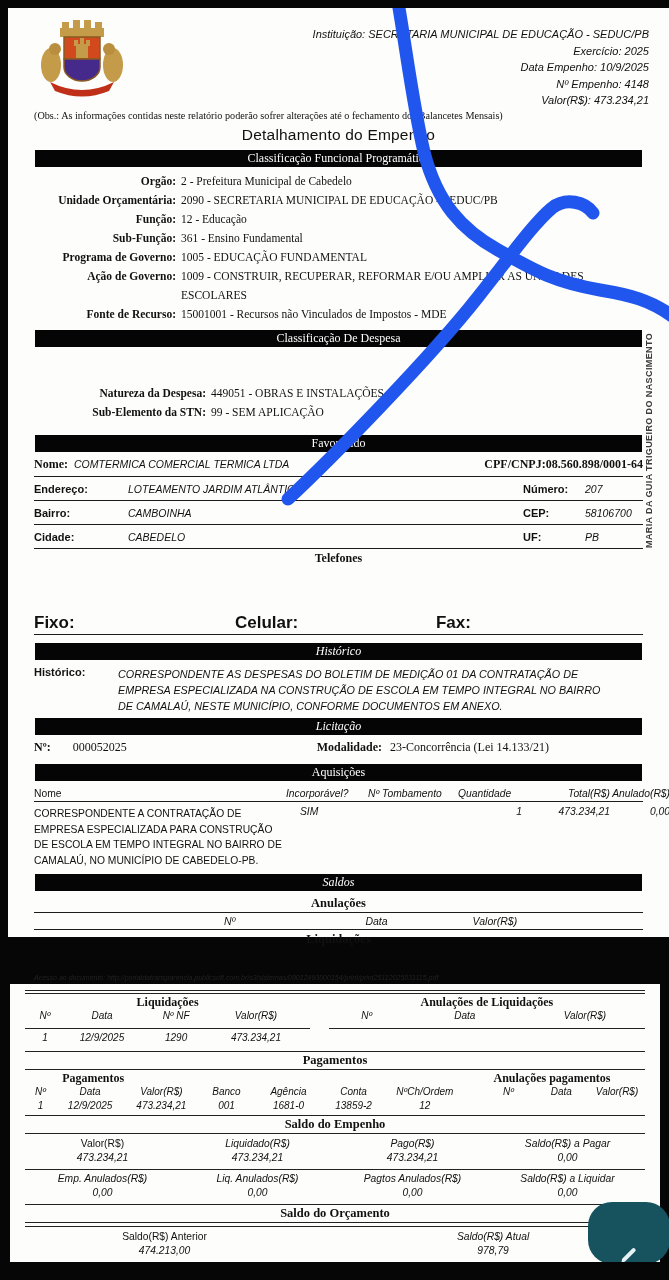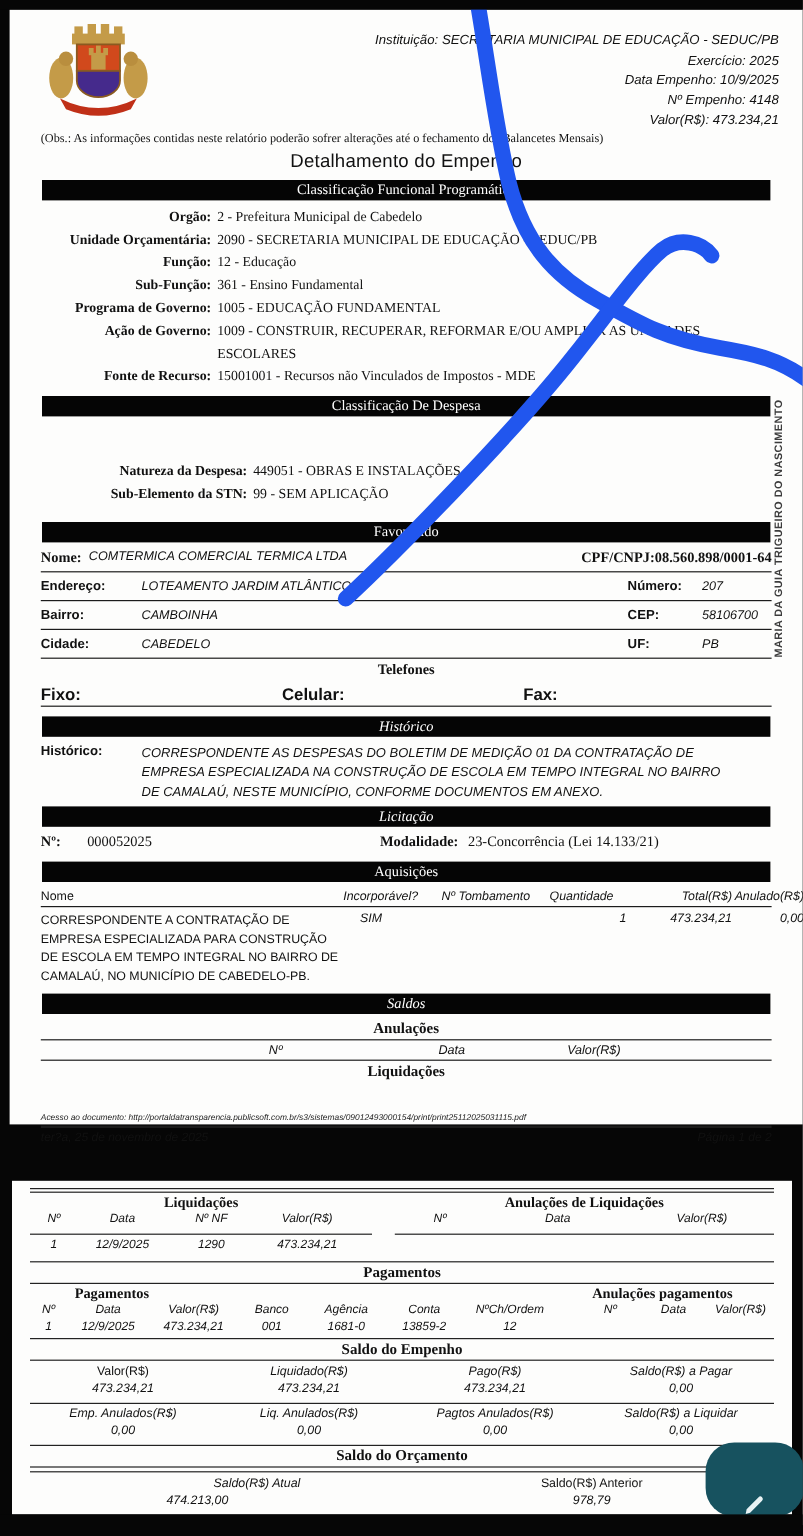--- a/index.html
+++ b/index.html
@@ -26,29 +26,29 @@
   .crow{display:flex;font-family:"Liberation Serif",serif;font-size:11.5px;line-height:19px;}
   .crow .lab{width:142px;text-align:right;font-weight:bold;flex:none;}
   .crow .val{margin-left:5px;}
   .crow2 .lab{width:172px;}
   .meta-row{border-top:1.5px solid #1c1c1c;border-bottom:1.5px solid #1c1c1c;height:24px;
             display:flex;align-items:center;margin-top:7px;}
   .meta-row .lab{font-family:"Liberation Serif",serif;font-weight:bold;font-size:12px;width:195px;}
   .meta-row .val{font-style:italic;font-size:10.5px;}
   
   .frow{border-bottom:1.5px solid #1c1c1c;height:23px;display:flex;align-items:center;font-size:11px;}
-  .frow .flab{font-weight:bold;width:84px;flex:none;}
+  .frow .flab{font-weight:bold;width:94px;flex:none;}
   .frow .fval{font-style:italic;font-size:10.5px;}
   .frow .rlab{font-weight:bold;margin-left:auto;width:62px;text-align:left;flex:none;}
   .frow .rval{width:58px;font-style:italic;font-size:10.5px;flex:none;}
   .nome-row{border-bottom:1.5px solid #1c1c1c;height:24px;display:flex;align-items:center;}
   .tel-title{text-align:center;font-family:"Liberation Serif",serif;font-weight:bold;
              font-size:12px;height:18px;line-height:18px;}
   .tel-row{border-bottom:1.5px solid #1c1c1c;height:21px;display:flex;font-weight:bold;
-           font-size:14px;align-items:center;}
+           font-size:17px;align-items:flex-start;margin-top:46px;}
   
   .hist-row{display:flex;padding:6px 0 4px 0;}
   .hist-row .flab{font-weight:bold;font-size:11px;width:84px;flex:none;}
   .hist-text{font-style:italic;font-size:10.8px;line-height:16px;width:492px;}
   .lic-row{display:flex;align-items:center;height:24px;font-family:"Liberation Serif",serif;font-size:12px;}
   
   .aq-head{display:grid;grid-template-columns:252px 82px 90px 74px 78px 60px;
            font-size:10.3px;align-items:end;height:18px;}
   .aq-head .ith{font-style:italic;}
   .aq-body{display:grid;grid-template-columns:252px 82px 90px 74px 78px 60px;
@@ -348,22 +348,22 @@
       <div>0,00</div>
       <div>0,00</div>
       <div>0,00</div>
       <div>0,00</div>
     </div>
     <div class="p2-rule" style="margin-top:3px;"></div>
     <div class="big-title">Saldo do Orçamento</div>
     <div class="p2-rule"></div>
     <div class="p2-rule" style="margin-top:3px;"></div>
     <div class="duo" style="margin-top:4px;">
+      <div style="width:45%;text-align:center;">Saldo(R$) Anterior</div>
       <div style="width:45%;text-align:center;font-style:italic;margin-left:8%;">Saldo(R$) Atual</div>
-      <div style="width:45%;text-align:center;">Saldo(R$) Anterior</div>
     </div>
     <div class="duo" style="font-style:italic;">
       <div style="width:45%;text-align:center;">474.213,00</div>
       <div style="width:45%;text-align:center;margin-left:8%;">978,79</div>
     </div>
   </div>
 </div>
 
 <div id="watermark">MARIA DA GUIA TRIGUEIRO DO NASCIMENTO</div>
 

